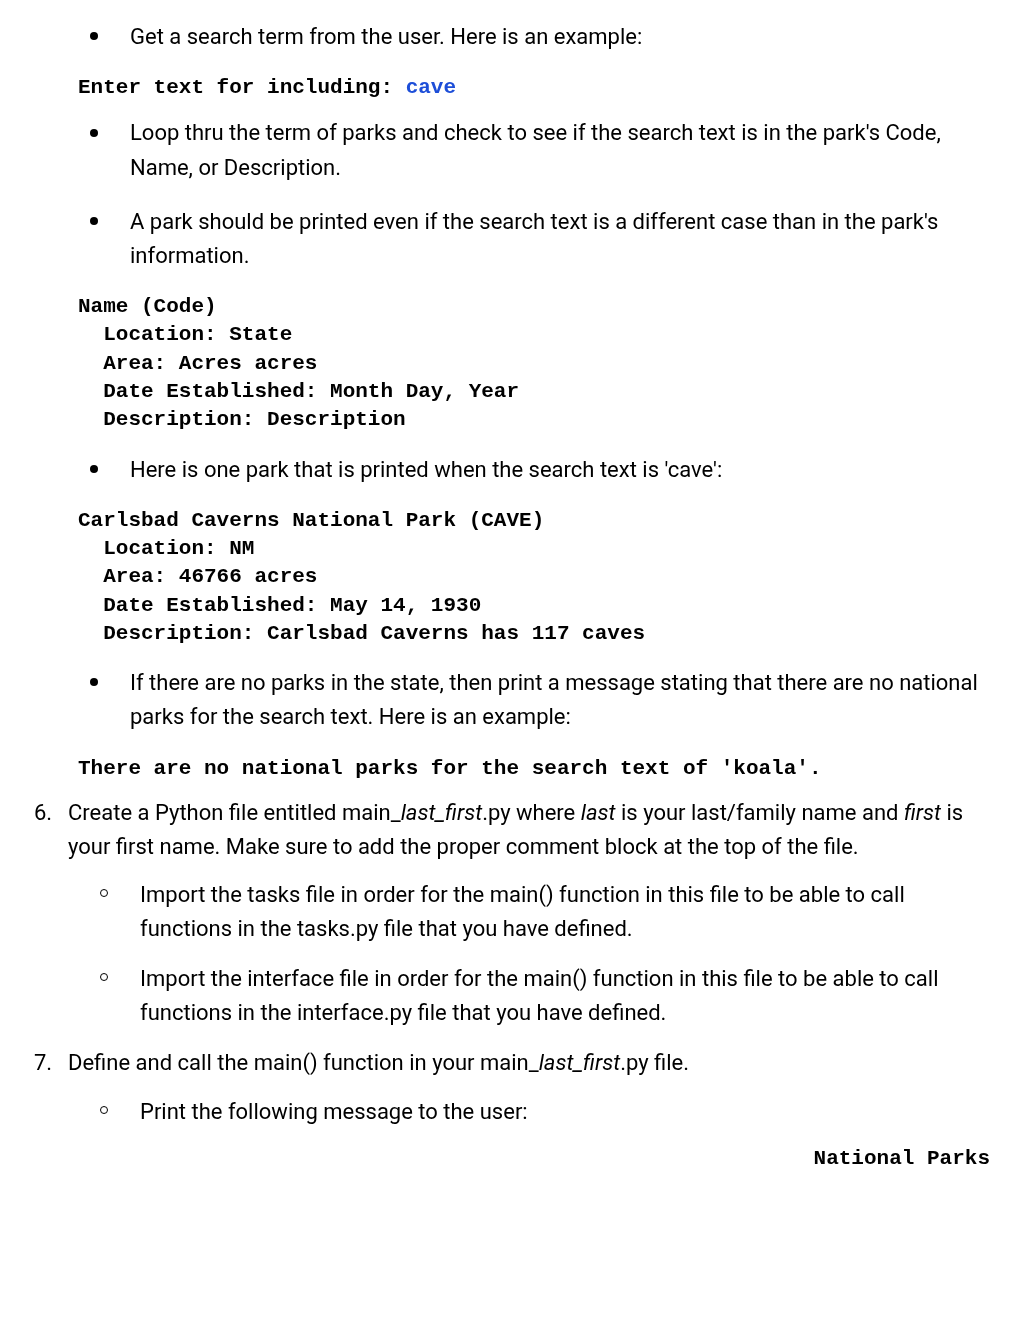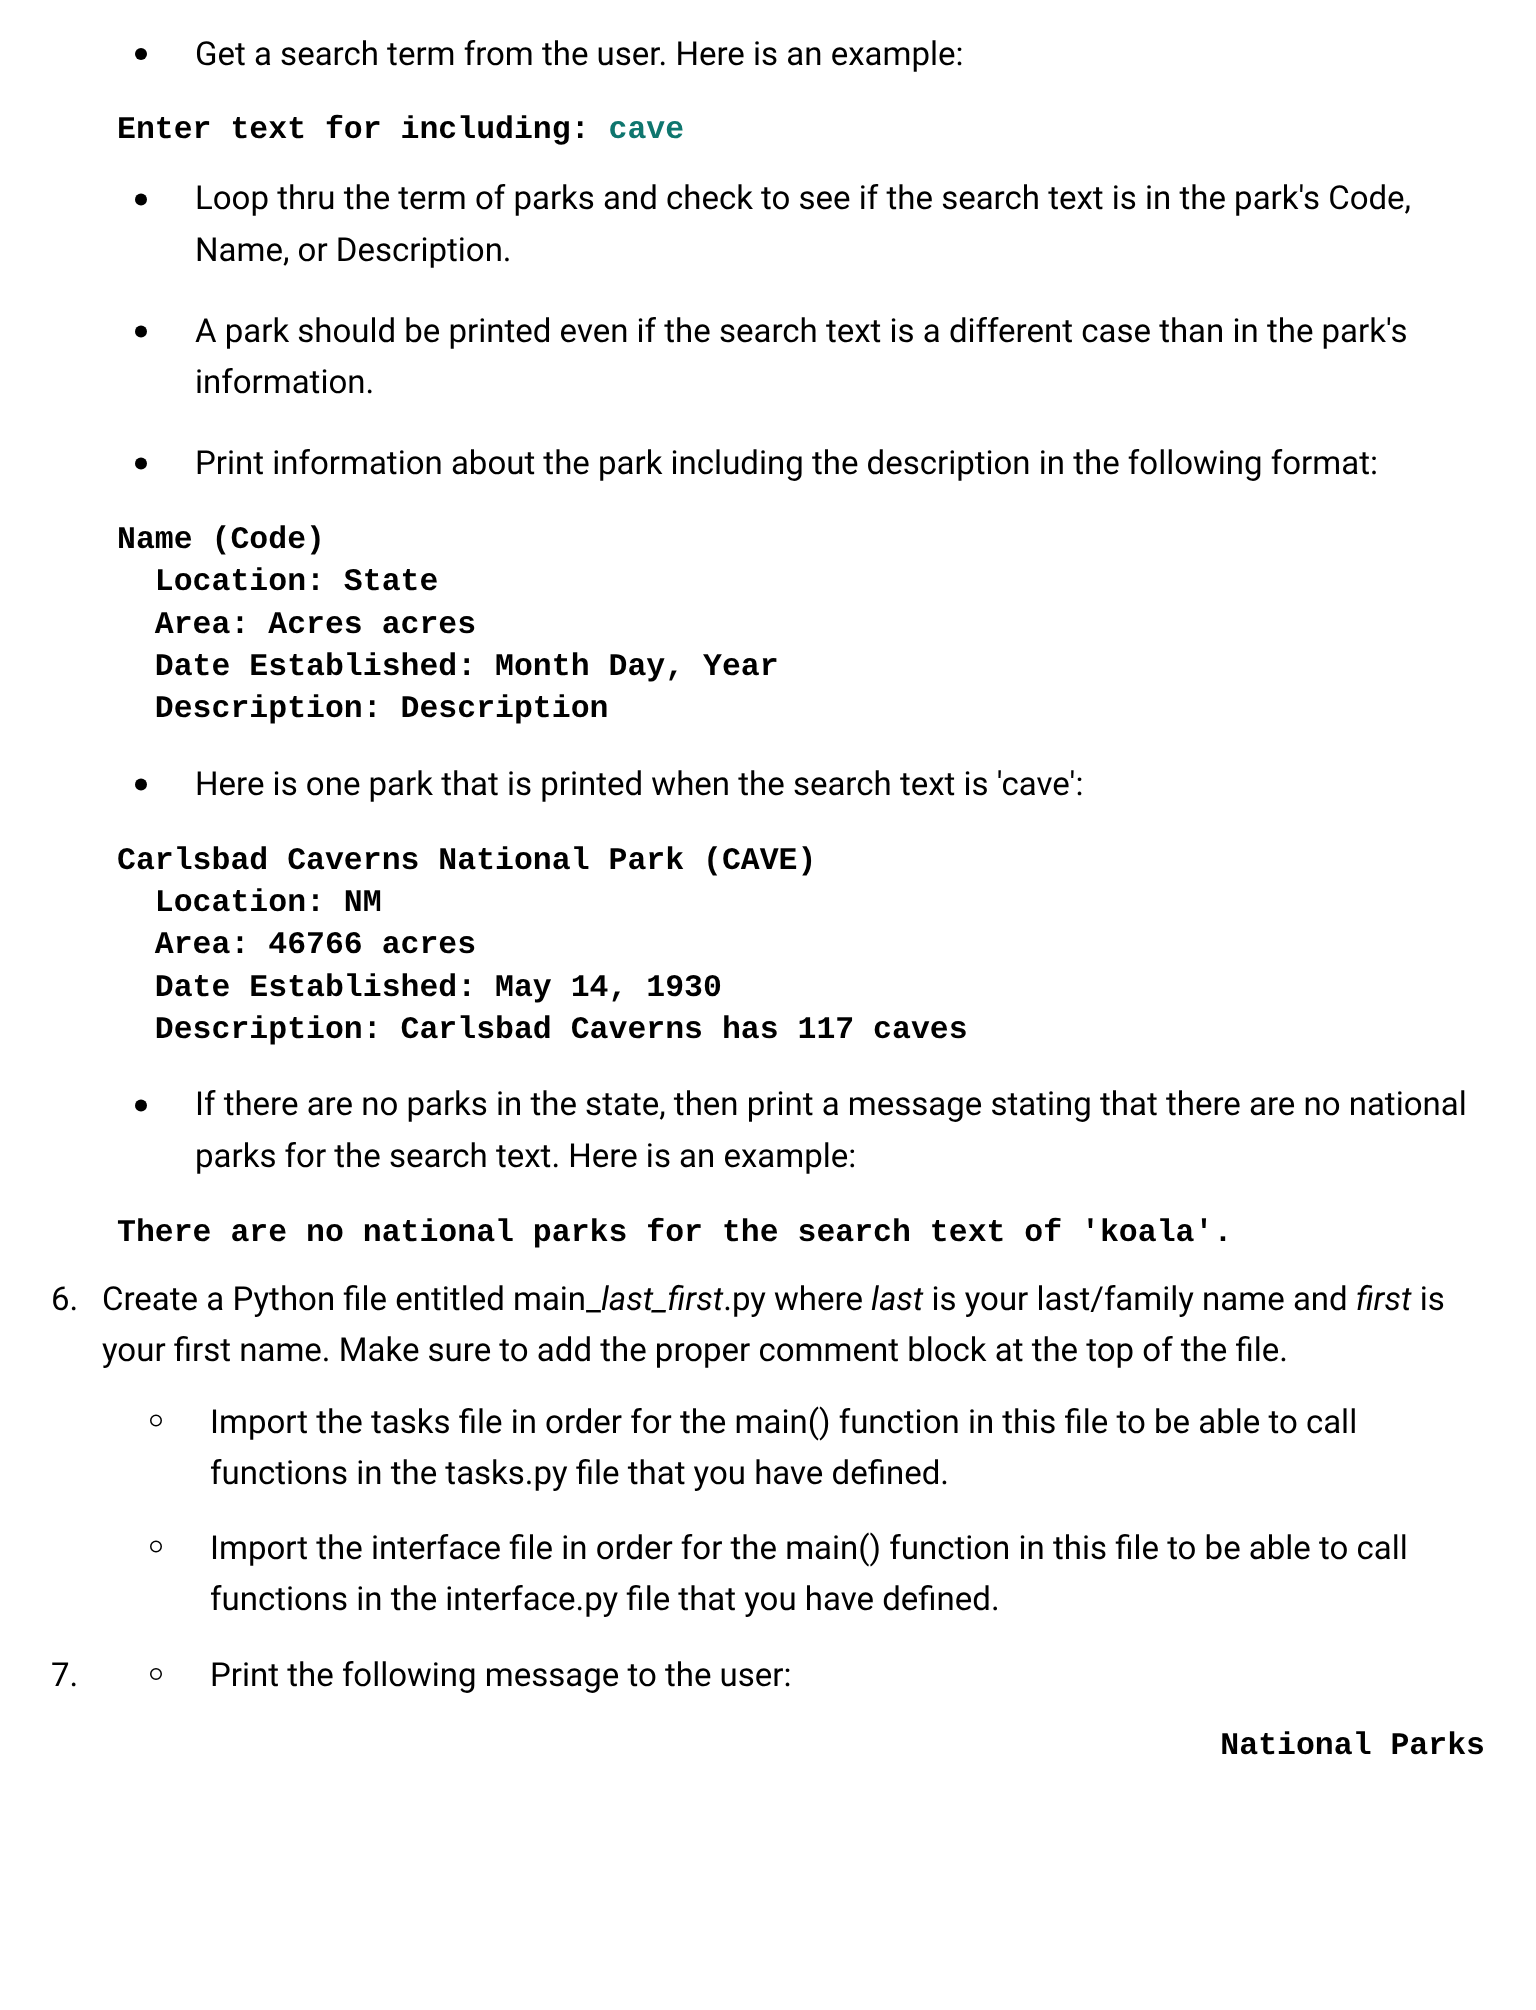--- a/index.html
+++ b/index.html
@@ -73,21 +73,21 @@
 
   .code {
     font-family: "Consolas", "Menlo", "Courier New", monospace;
     font-weight: 700;
     white-space: pre;
     margin: 4px 0 18px 44px;
     line-height: 1.35;
     font-size: 21px;
   }
   .code.tight { margin-bottom: 14px; }
-  .code .green { color: #0f766e; text-align: right; }
+  .code .green { color: #1d4ed8; text-align: right; }
 
   .ital { font-style: italic; }
   .bold { font-weight: 400; }
 
   .step-body > ul.circ { margin-top: 14px; }
 
 </style>
 </head>
 <body>
 
@@ -98,23 +98,20 @@
 </ul>
 
 <div class="code tight"><span>Enter text for including: </span><span class="green">cave</span></div>
 
 <ul class="disc">
   <li>
     <span>Loop thru the term of parks and check to see if the search text is in the park's Code, Name, or Description.</span>
   </li>
   <li>
     <span>A park should be printed even if the search text is a different case than in the park's information.</span>
-  </li>
-  <li>
-    <span>Print information about the park including the description in the following format:</span>
   </li>
 </ul>
 
 <div class="code">Name (Code)
   Location: State
   Area: Acres acres
   Date Established: Month Day, Year
   Description: Description</div>
 
 <ul class="disc">
@@ -151,20 +148,23 @@
         <li>
           <span>Import the </span><span class="bold">interface</span><span> file in order for the main() function in this file to be able to call functions in the interface.py file that you have defined.</span>
         </li>
       </ul>
     </div>
   </li>
 
   <li>
     <span class="num-label">7.</span>
     <div class="step-body">
+      <span>
+        <span>Define and call the </span><span class="bold">main()</span><span> function in your main_</span><span class="ital">last_first</span><span>.py file.</span>
+      </span>
       <ul class="circ">
         <li>
           <span>Print the following message to the user:</span>
         </li>
       </ul>
       <div class="code tight" style="margin-left:10px; margin-top:4px;text-align:right;">National Parks</div>
     </div>
   </li>
 </ol>
 

